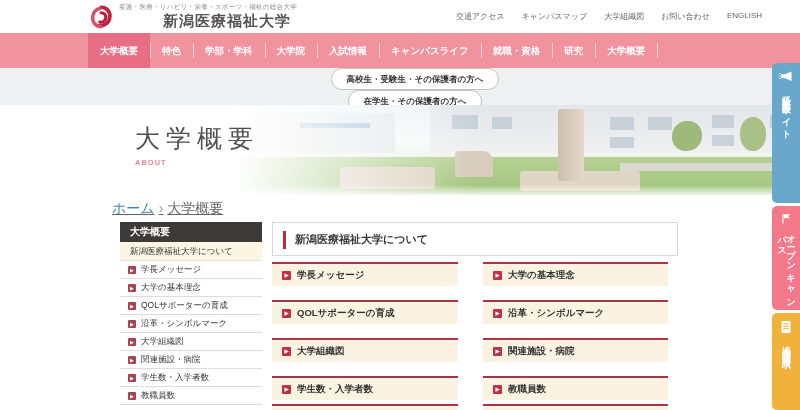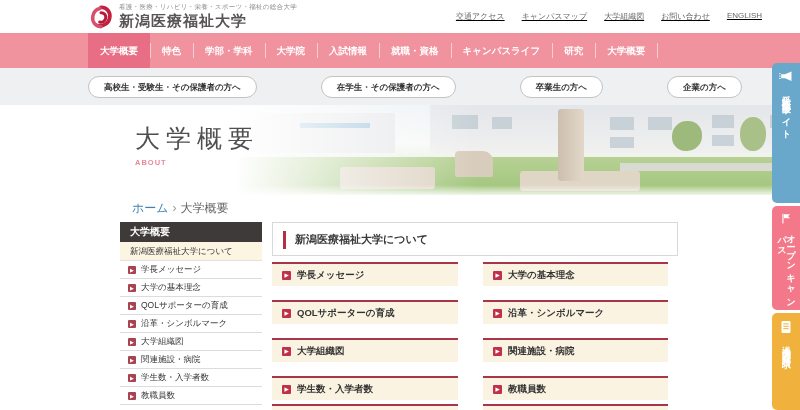--- a/index.html
+++ b/index.html
@@ -5,33 +5,33 @@
   * { margin:0; padding:0; box-sizing:border-box; }
   body { font-family:"Liberation Sans","DejaVu Sans",sans-serif; background:#fff; }
   .page { position:relative; width:800px; height:410px; background:#fff; overflow:hidden; }
 
   
   .header { position:absolute; top:0; left:0; width:800px; height:33px; background:#fff; }
   .logo { position:absolute; left:88px; top:3px; display:flex; align-items:center; gap:5px; cursor:pointer; }
   .logo-mark { width:26px; height:26px; }
   .logo-text { display:flex; flex-direction:column; }
   .logo-tagline { font-size:6.5px; color:#8a8a8a; letter-spacing:.3px; }
-  .logo-name { font-size:15px; color:#595455; font-weight:bold; letter-spacing:1px; line-height:1.2; }
-  .utility { position:absolute; right:38px; top:11px; display:flex; gap:17px;text-decoration:underline; }
+  .logo-name { font-size:15px; color:#595455; font-weight:bold; letter-spacing:1px; line-height:1.2;margin-left:44px; }
+  .utility { position:absolute; right:38px; top:11px; display:flex; gap:17px; }
   .utility a { font-size:8px; color:#666; text-decoration:none; cursor:pointer; }
 
   
   .nav { position:absolute; top:33px; left:0; width:800px; height:35px; background:#f0939f; display:flex; padding-left:88px; }
   .nav-item { color:#fff; font-size:9.5px; font-weight:bold; line-height:35px; padding:0 12px; position:relative; cursor:pointer; white-space:nowrap; }
   .nav-item + .nav-item::before { content:""; position:absolute; left:0; top:10px; height:15px; width:1px; background:rgba(255,255,255,.55); }
   .nav-item.active { background:#e76e84; }
   .nav-item:last-child::after { content:""; position:absolute; right:-1px; top:10px; height:15px; width:1px; background:rgba(255,255,255,.55); }
 
   
-  .audience { position:absolute; top:68px; left:0; width:800px; height:37px; background:#eef0f2; display:flex; align-items:center; padding:0 58px 0 88px; justify-content:space-between; }
+  .audience { position:absolute; top:68px; left:0; width:800px; height:37px; background:#eef0f2; display:flex; align-items:center; padding:0 58px 0 88px; justify-content:space-between;flex-direction:column; }
   .pill { height:22px; line-height:20px; border:1px solid #c3c3c3; border-radius:12px; background:#fff; font-size:8.5px; font-weight:bold; color:#333; padding:0 15px; cursor:pointer; white-space:nowrap; }
 
   
   .hero { position:absolute; top:105px; left:0; width:800px; height:90px; overflow:hidden; background:linear-gradient(180deg,#edf2f5 0%,#f7f9f8 42%,#eef2ea 58%,#f2f5ef 100%); }
   .h-building { position:absolute; background:#ececee; }
   .h-b1 { left:430px; top:0; width:370px; height:48px; background:linear-gradient(180deg,#e3e6ea,#f0f0ef); }
   .h-b2 { left:255px; top:8px; width:140px; height:40px; background:#e7e8ea; }
   .h-awning { position:absolute; left:300px; top:18px; width:70px; height:5px; background:#9fc3da; }
   .h-win { position:absolute; background:#b9c6cf; opacity:.7; }
   .h-grass { position:absolute; left:0; bottom:0; width:800px; height:38px; background:linear-gradient(180deg,#b7d194,#9ec47a); }
@@ -42,21 +42,21 @@
   .h-stone3 { position:absolute; left:455px; bottom:18px; width:38px; height:26px; background:#d8cdbc; border-radius:4px 10px 2px 2px; }
   .h-tree { position:absolute; left:672px; top:16px; width:30px; height:30px; background:#9db97c; border-radius:50% 45% 50% 45%; }
   .h-tree2 { position:absolute; left:740px; top:12px; width:26px; height:34px; background:#a9c188; border-radius:48%; }
   .hero-fade { position:absolute; left:0; top:0; width:560px; height:90px; background:linear-gradient(90deg,#fff 0%,#fff 42%,rgba(255,255,255,0) 85%); }
   .hero-fade-bottom { position:absolute; left:0; bottom:0; width:800px; height:10px; background:linear-gradient(0deg,rgba(255,255,255,.85),rgba(255,255,255,0)); }
   .hero-title-block { position:absolute; left:135px; top:17px; }
   .hero-title { font-family:"Liberation Serif","DejaVu Serif",serif; font-size:25px; color:#4f4f4f; letter-spacing:6px; }
   .hero-sub { margin-top:3px; font-size:7.5px; font-weight:bold; color:#e9889a; letter-spacing:1px; }
 
   
-  .breadcrumb { position:absolute; left:132px; top:200px; font-size:12px; color:#666; }
+  .breadcrumb { position:absolute; left:112px; top:200px; font-size:14px; color:#666;text-decoration:underline; }
   .breadcrumb .home { color:#3f82ab; cursor:pointer; }
   .breadcrumb .sep { margin:0 4px; color:#999; }
 
   
   .sidebar { position:absolute; left:120px; top:222px; width:142px; background:#fff; }
   .sb-header { height:20px; line-height:20px; background:#3e3a39; color:#fff; font-size:10px; font-weight:bold; padding-left:10px; }
   .sb-active { height:19px; line-height:19px; background:#fbf5e2; border-bottom:1px solid #e2e2e2; font-size:8.5px; color:#333; padding-left:10px; cursor:pointer; }
   .sb-item { height:18px; border-bottom:1px solid #dcdcdc; display:flex; align-items:center; gap:5px; padding-left:8px; font-size:8.5px; color:#333; background:#fff; cursor:pointer; }
   .sq-icon { flex:0 0 auto; width:8px; height:8px; background:#a94350; color:#fff; font-size:5px; line-height:8px; text-align:center; border-radius:1px; }
 
@@ -104,22 +104,22 @@
       <a>ENGLISH</a>
     </div>
   </div>
 
   <div class="nav">
     <div class="nav-item active">大学概要</div>
     <div class="nav-item">特色</div>
     <div class="nav-item">学部・学科</div>
     <div class="nav-item">大学院</div>
     <div class="nav-item">入試情報</div>
+    <div class="nav-item">キャンパスライフ</div>
     <div class="nav-item">就職・資格</div>
-    <div class="nav-item">キャンパスライフ</div>
     <div class="nav-item">研究</div>
     <div class="nav-item">大学概要</div>
   </div>
 
   <div class="audience">
     <div class="pill">高校生・受験生・その保護者の方へ</div>
     <div class="pill">在学生・その保護者の方へ</div>
     <div class="pill">卒業生の方へ</div>
     <div class="pill">企業の方へ</div>
   </div>

